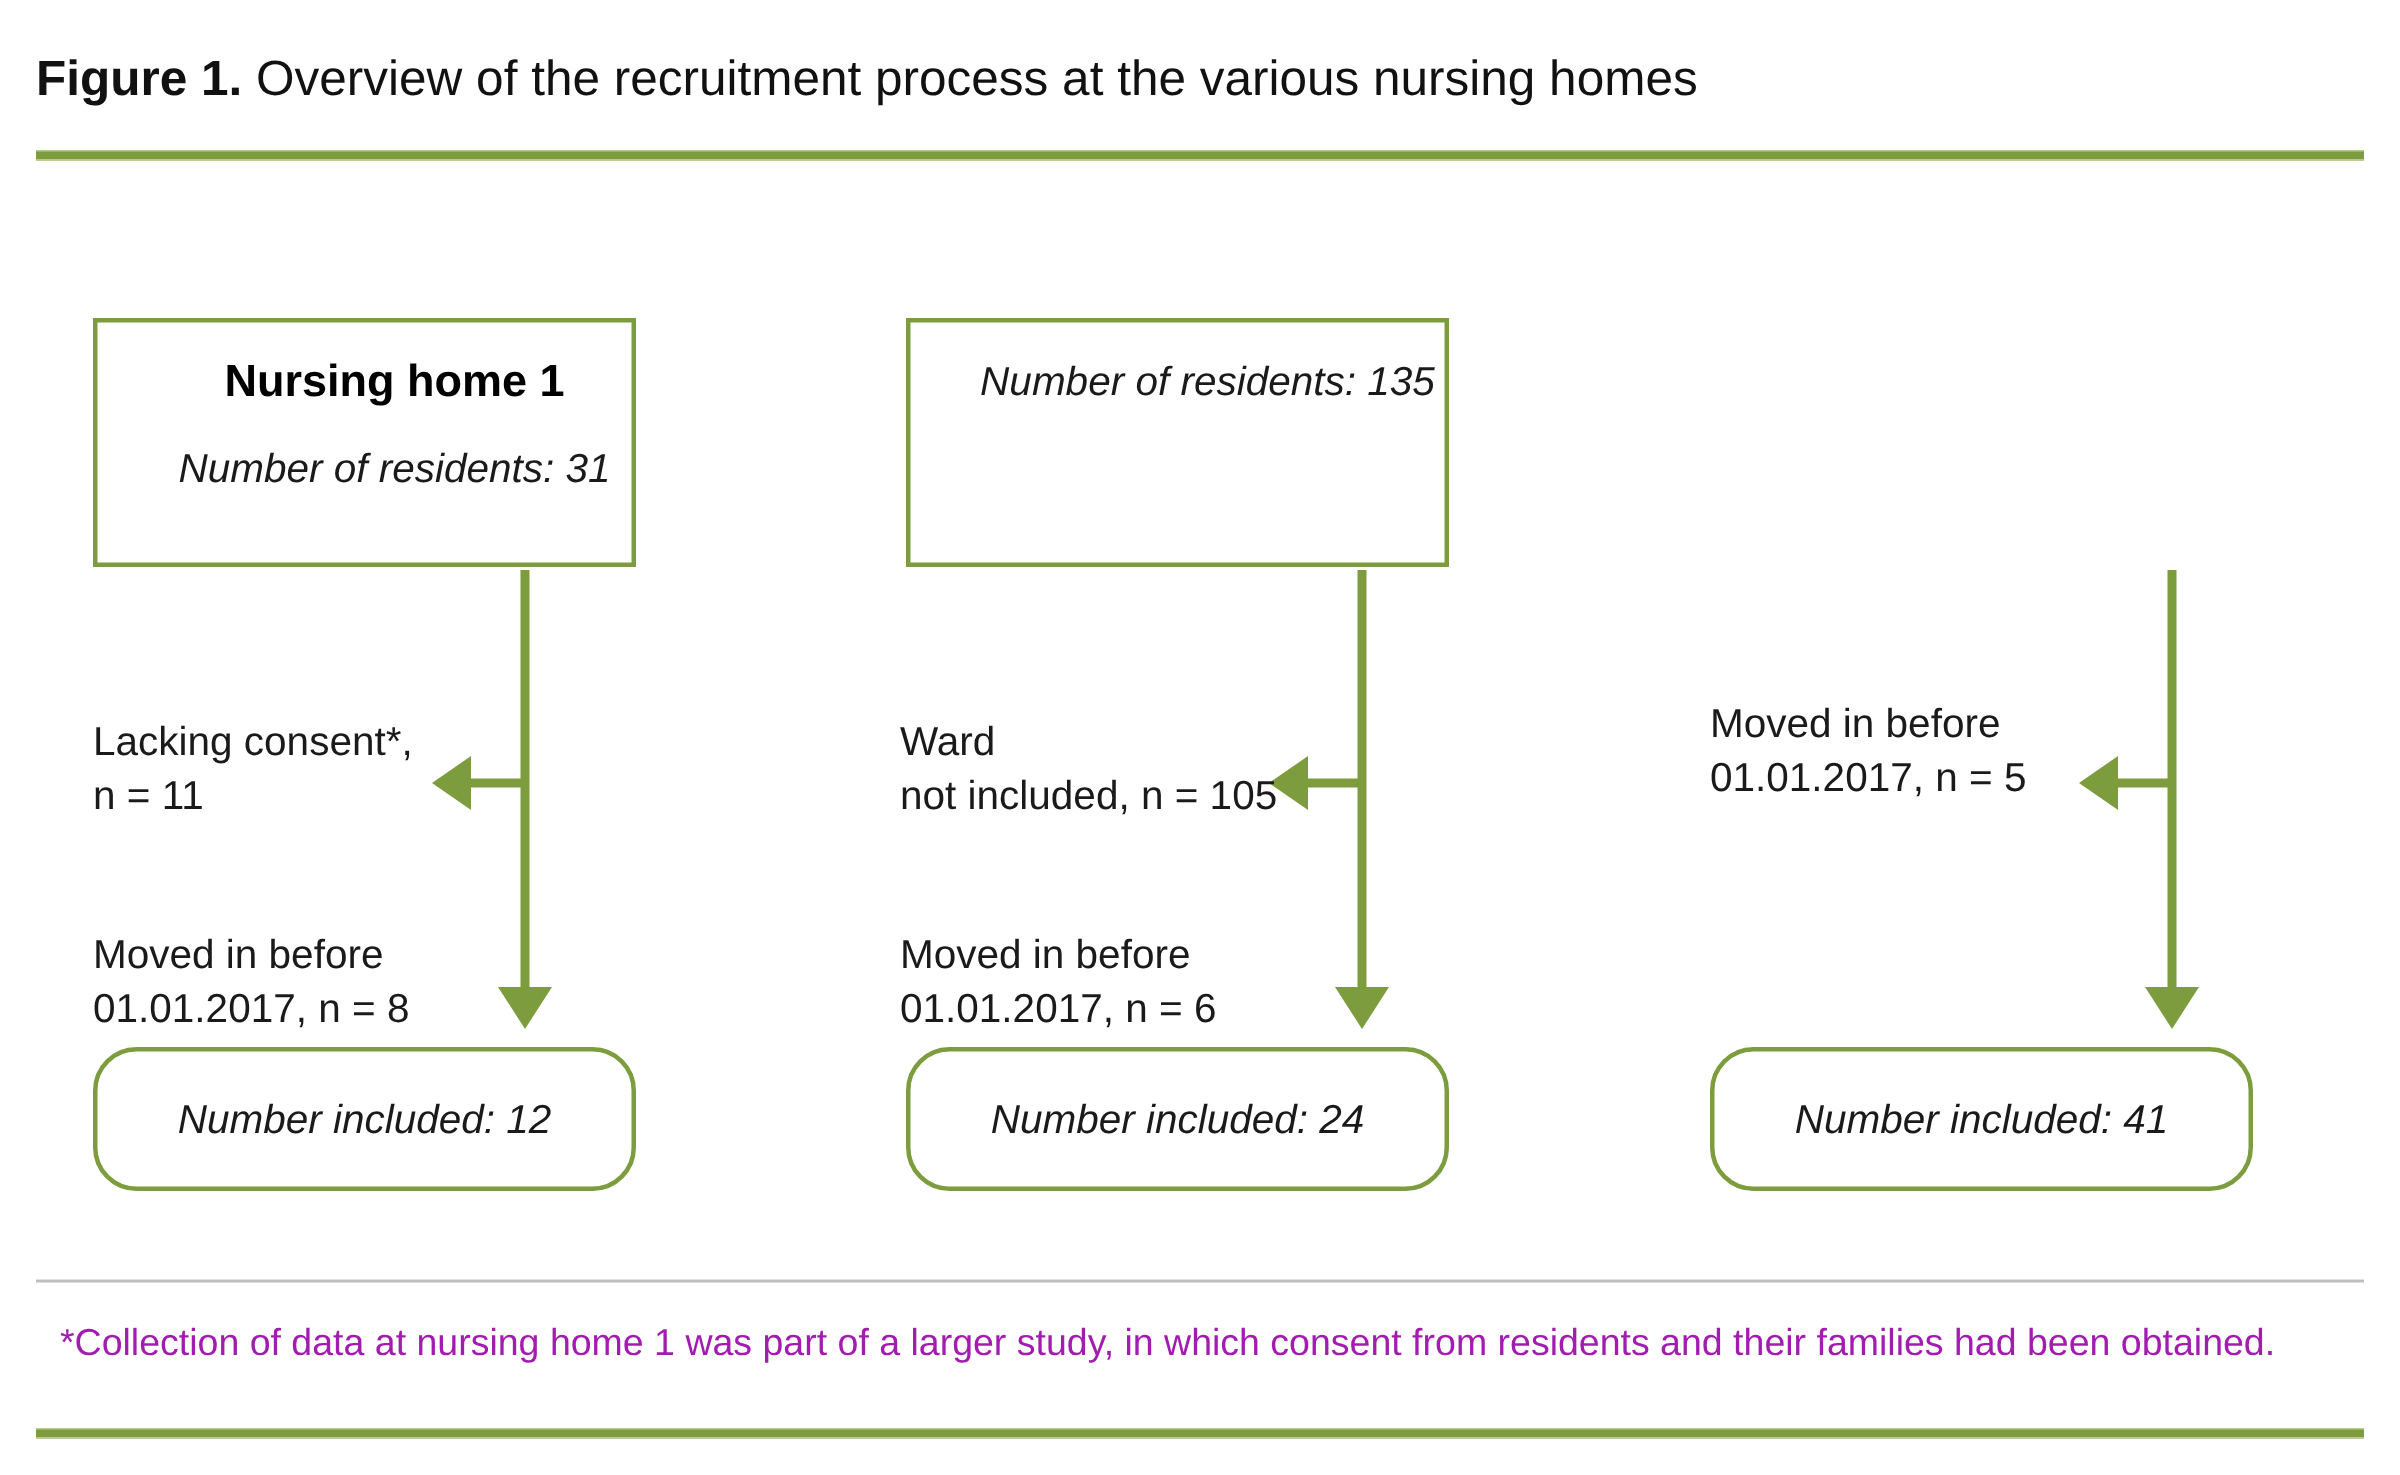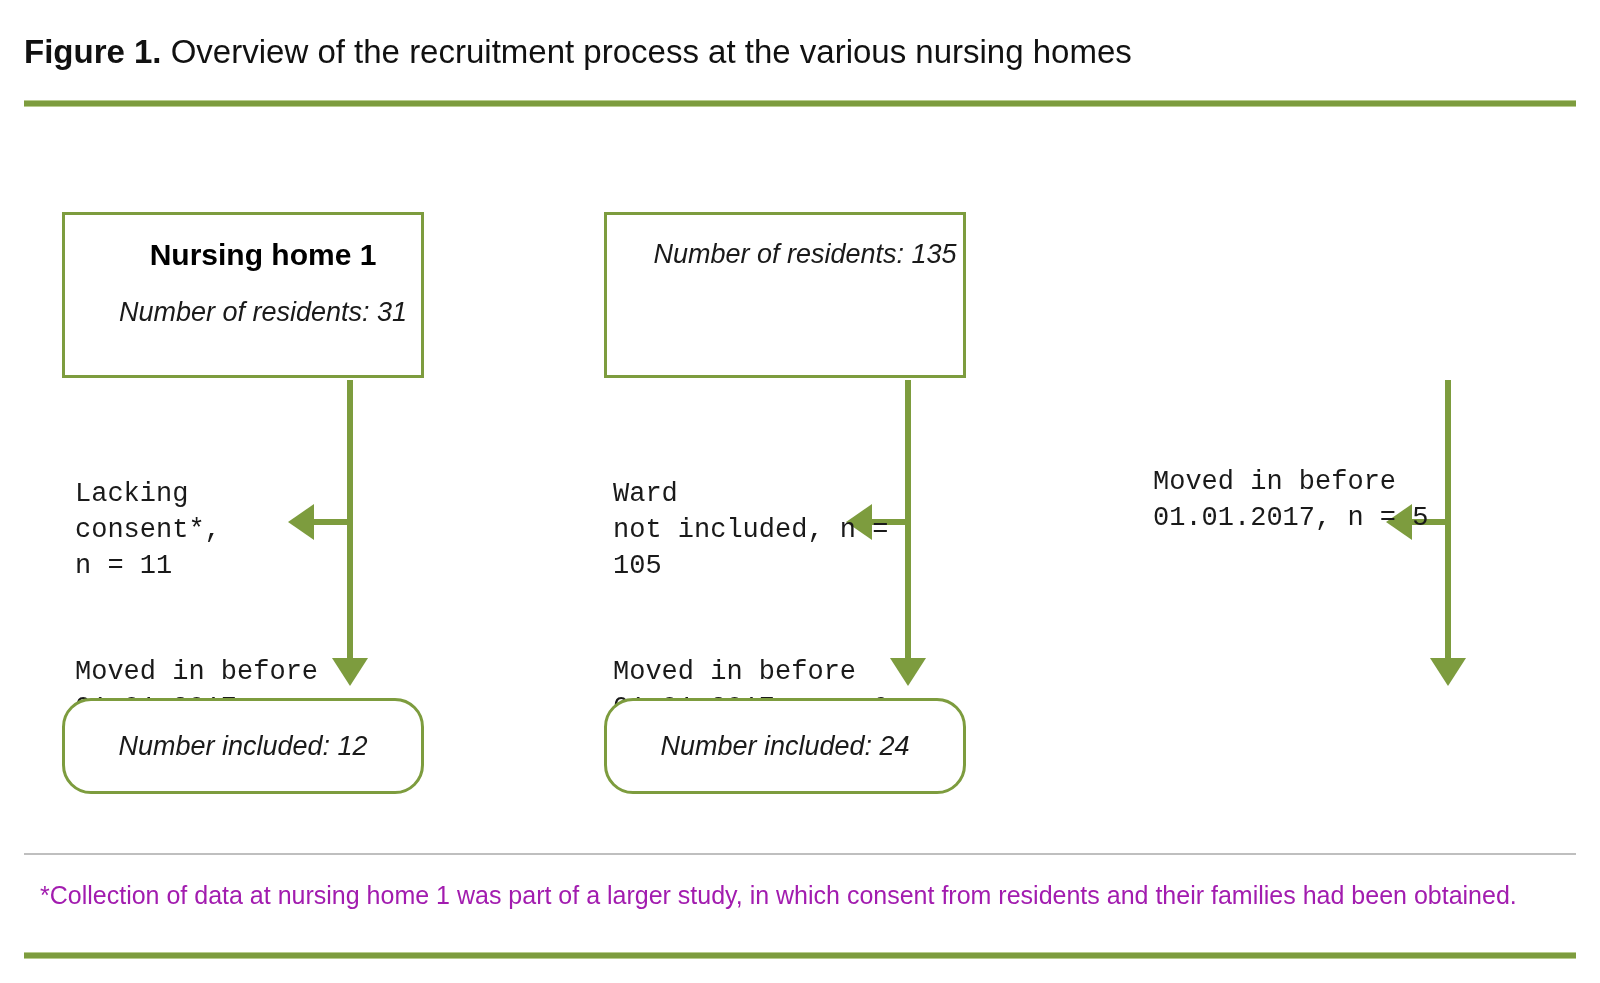--- a/index.html
+++ b/index.html
@@ -131,21 +131,21 @@
     top: 310px;
     font-size: 27px;
     line-height: 36px;
     color: #1a1a1a;
     white-space: pre-line;
   }
   #exclusions-1 { left: 22px; width: 280px; }
   #exclusions-2 { left: 18px; width: 300px; }
   #exclusions-3 { left: 22px; width: 300px; }
 
-  .exclusion-item { margin: 0 0 34px 13px; font-family: Liberation Mono, monospace; }
+  .exclusion-item { margin: 0 0 34px 0; }
   .exclusion-item:last-child { margin-bottom: 0; }
 
   #exclusions-3 .exclusion-item { margin-bottom: 0; }
 
   
   #footnote {
     position: absolute;
     left: 40px;
     top: 878px;
     width: 1520px;
@@ -230,19 +230,22 @@
       <line x1="330" y1="392" x2="292" y2="392" stroke="#7d9c3e" stroke-width="6"></line>
       <polygon points="294,374 294,410 268,392" fill="#7d9c3e"></polygon>
     </svg>
 
 
     <div class="exclusions" id="exclusions-3" style="top:298px;">
       <p class="exclusion-item">Moved in before
 01.01.2017, n = 5</p>
     </div>
 
+    <div class="box box-bottom">
+      <div class="box-sub">Number included: 41</div>
+    </div>
   </div>
 
 </div>
 
 <div class="rule rule-grey" id="rule-mid"></div>
 <div id="footnote">*Collection of data at nursing home 1 was part of a larger study, in which consent from residents and their families had been obtained.</div>
 <div class="rule rule-green" id="rule-bottom"></div>
 
 </body></html>

